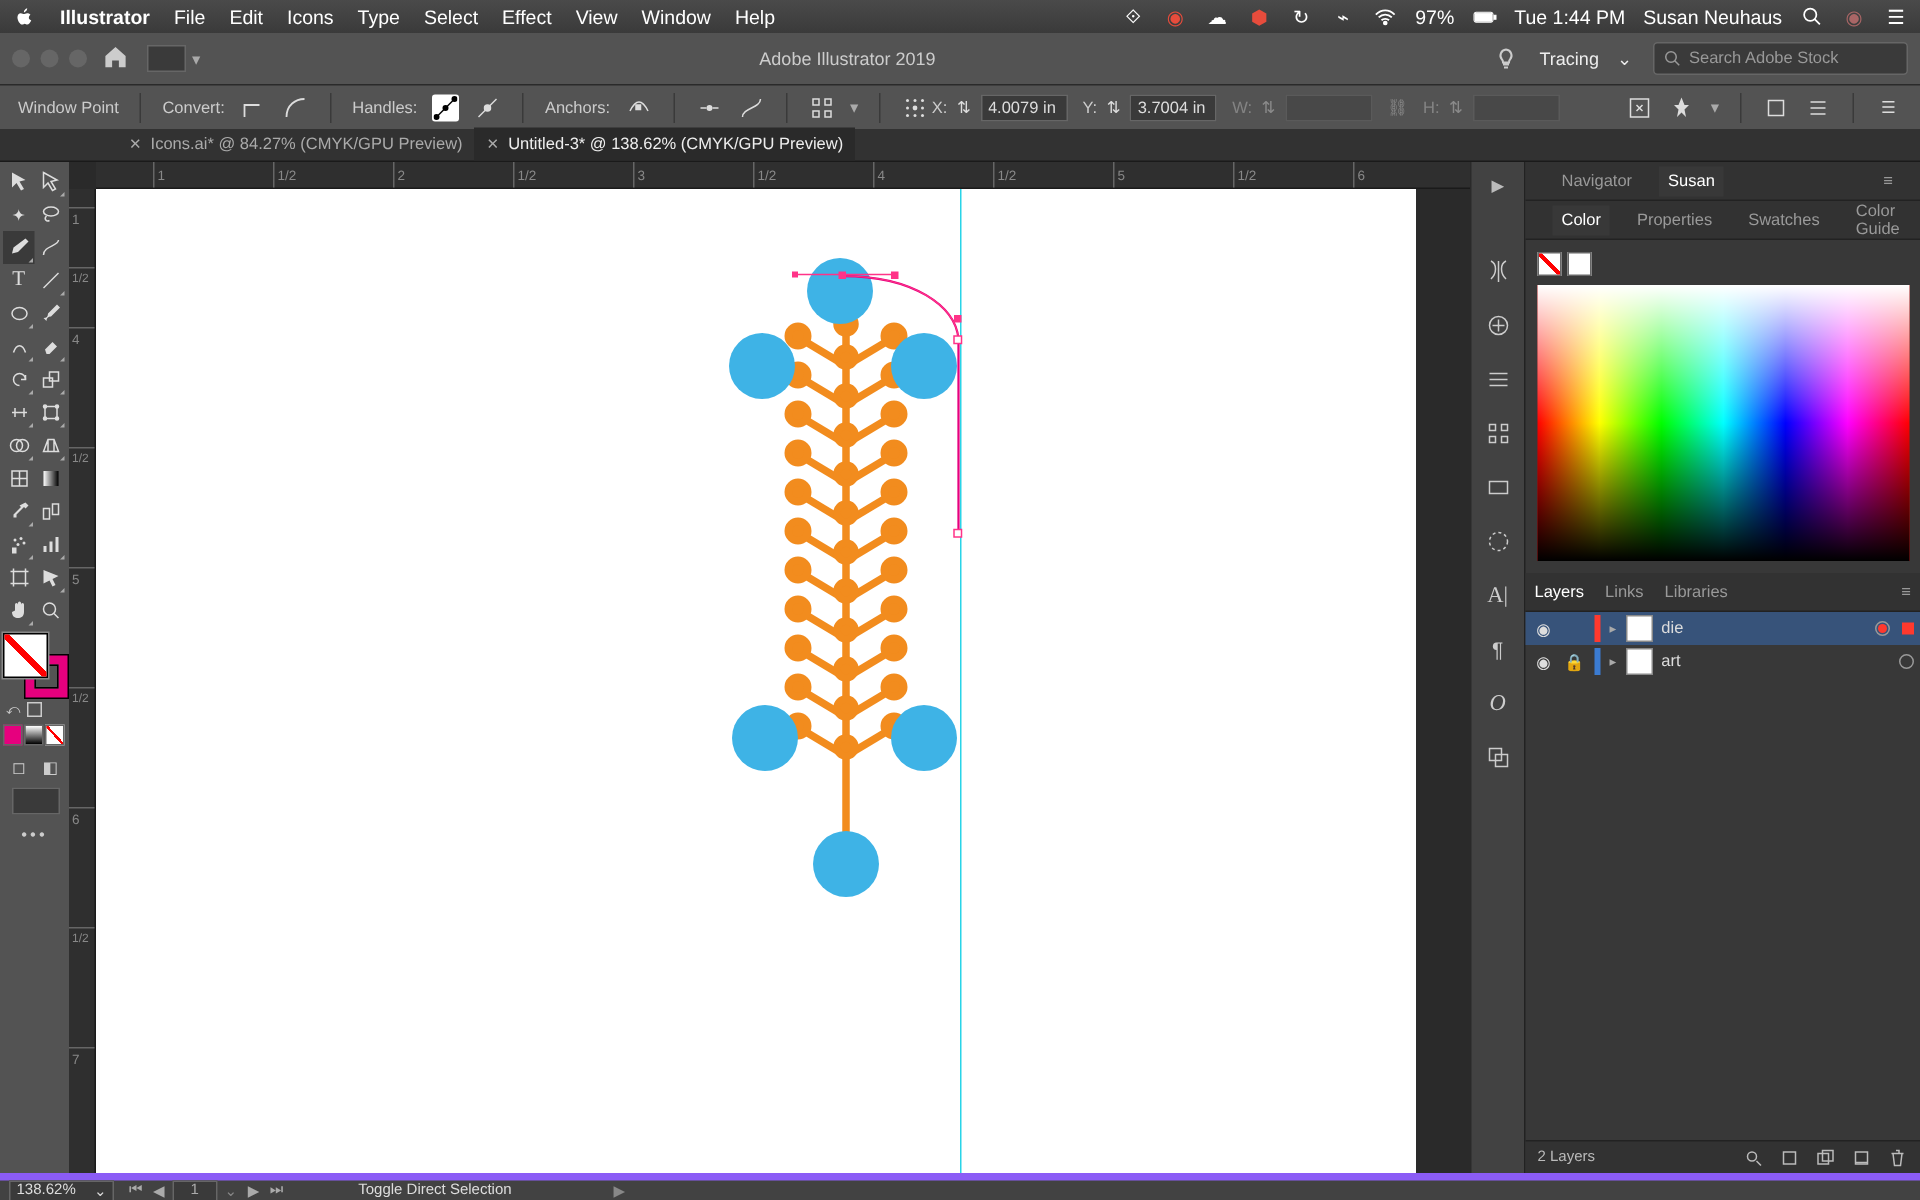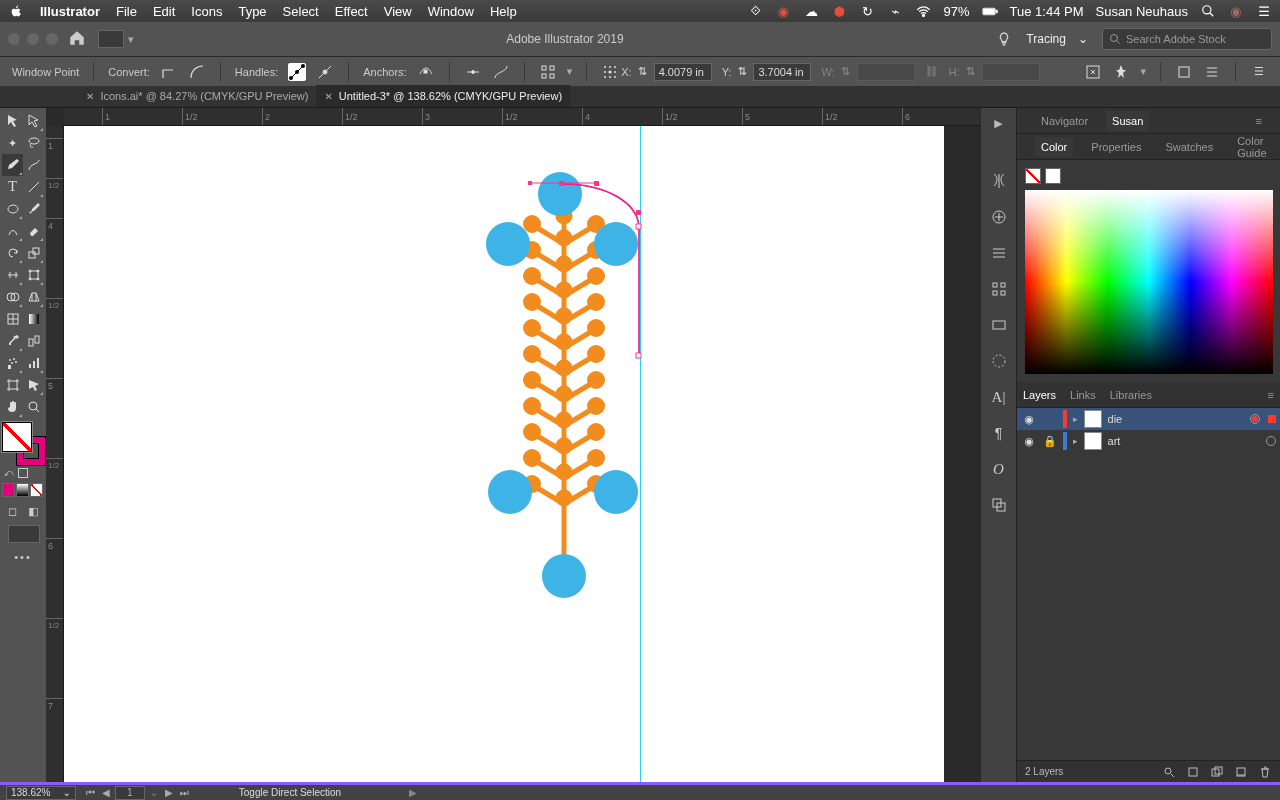--- a/index.html
+++ b/index.html
@@ -99,21 +99,21 @@
 .layer .cbar{width:4px;height:18px}
 .layer .arr{color:#aaa;font-size:9px}
 .layer .thumb{width:18px;height:18px;background:#fff;border:1px solid #888}
 .layer .o{width:10px;height:10px;border:1px solid #999;border-radius:50%;margin-left:auto}
 .layer .o.filled::after{content:"";display:block;width:6px;height:6px;margin:1px;background:#ff392e;border-radius:50%}
 .layer .sq{width:8px;height:8px;background:#ff392e;margin-left:2px}
 .layersfoot{height:22px;display:flex;align-items:center;padding:0 8px;gap:10px;background:#323232;border-top:1px solid #222;color:#bbb;font-size:10px}
 .layersfoot .sp{flex:1}
 .layersfoot .i{width:14px;height:14px;display:flex;align-items:center;justify-content:center}
 
-.status{position:absolute;bottom:0;left:0;right:0;height:18px;background:#424242;display:flex;align-items:center;padding:0 6px;gap:8px;color:#ddd;font-size:10px;border-top:3px solid #8b5cf6}
+.status{position:absolute;bottom:0;left:0;right:0;height:18px;background:#424242;display:flex;align-items:center;padding:0 6px;gap:8px;color:#ddd;font-size:10px;border-top:5px solid #8b5cf6}
 .status .zoom{width:70px;height:14px;background:#3a3a3a;border:1px solid #666;padding:0 4px;display:flex;align-items:center;justify-content:space-between}
 .status .nav{display:flex;align-items:center;gap:3px}
 .status .nav span{padding:0 2px;color:#aaa}
 .status .artnum{width:30px;height:14px;background:#3a3a3a;border:1px solid #666;text-align:center;line-height:12px}
 .status .msg{margin-left:40px}
 
 svg{display:block}
 </style>
 </head>
 <body>

